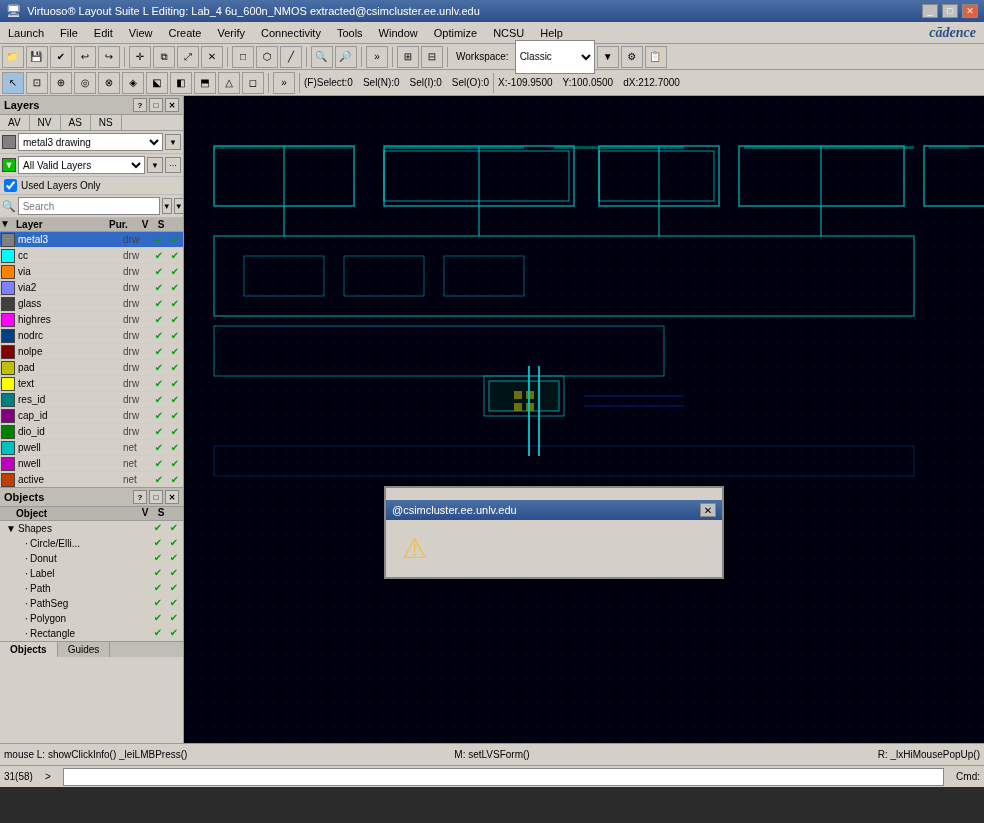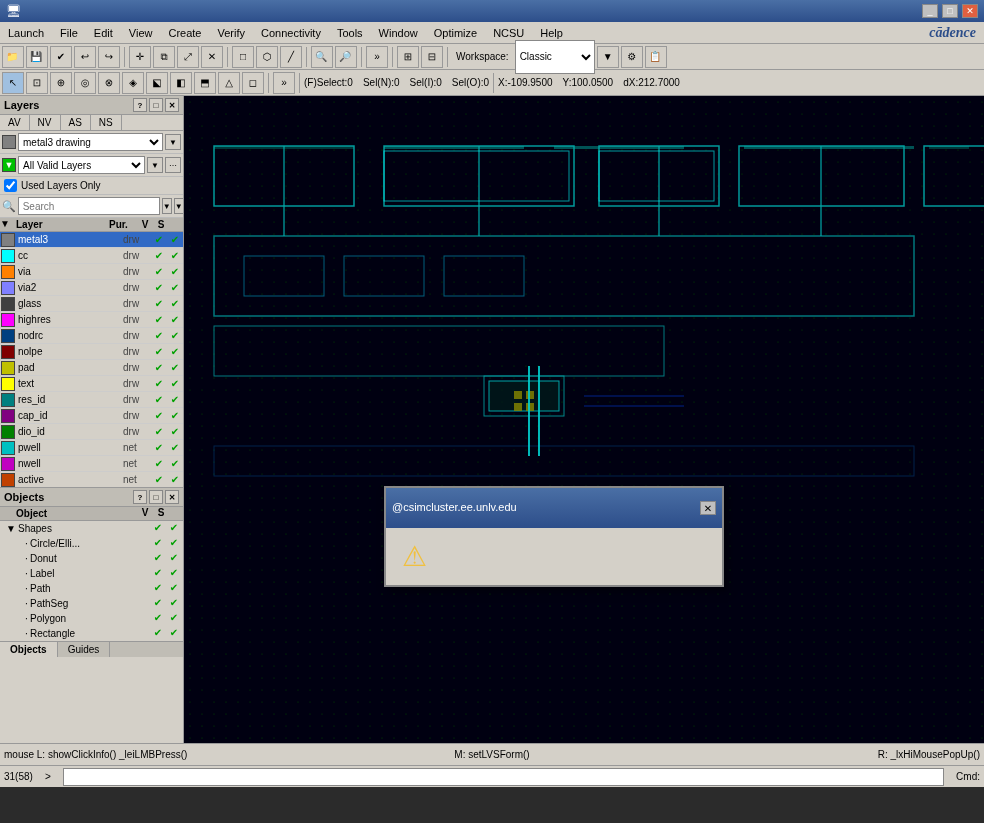--- a/index.html
+++ b/index.html
@@ -229,24 +229,26 @@
     }
     .dialog {
       background: #d4d0c8;
       border: 2px solid #888;
       min-width: 340px;
       box-shadow: 4px 4px 8px rgba(0,0,0,0.5);
     }
     .dialog-titlebar {
       background: linear-gradient(to bottom, #4a6fa5, #2d4e8a);
       color: white;
-      padding: 13px 6px;
-      display: flex;
+      padding: 3px 6px;
+      display: flex;
+      align-items: center;
       justify-content: space-between;
       font-size: 11px;
+      margin-top: 12px;
     }
     .dialog-close {
       width: 16px; height: 14px; background: #c0c0c0; border: 1px solid #888;
       color: black; font-size: 10px; display: flex; align-items: center; justify-content: center; cursor: pointer;
     }
     .dialog-body {
       padding: 12px 16px;
       display: flex;
       gap: 10px;
       align-items: flex-start;
@@ -282,20 +284,21 @@
 
     
     #bg-canvas { position: absolute; top: 0; left: 0; width: 100%; height: 100%; }
   </style>
 </head>
 <body>
 
 <div id="titlebar">
   <div id="titlebar-left">
     <span style="font-size:12px;">🖥</span>
+    <span>Virtuoso® Layout Suite L Editing: Lab_4 6u_600n_NMOS extracted@csimcluster.ee.unlv.edu</span>
   </div>
   <div id="titlebar-controls">
     <div class="title-btn">_</div>
     <div class="title-btn">□</div>
     <div class="title-btn" style="background:#e06040;">✕</div>
   </div>
 </div>
 
 <div id="menubar">
   <div class="menu-item">Launch</div>

